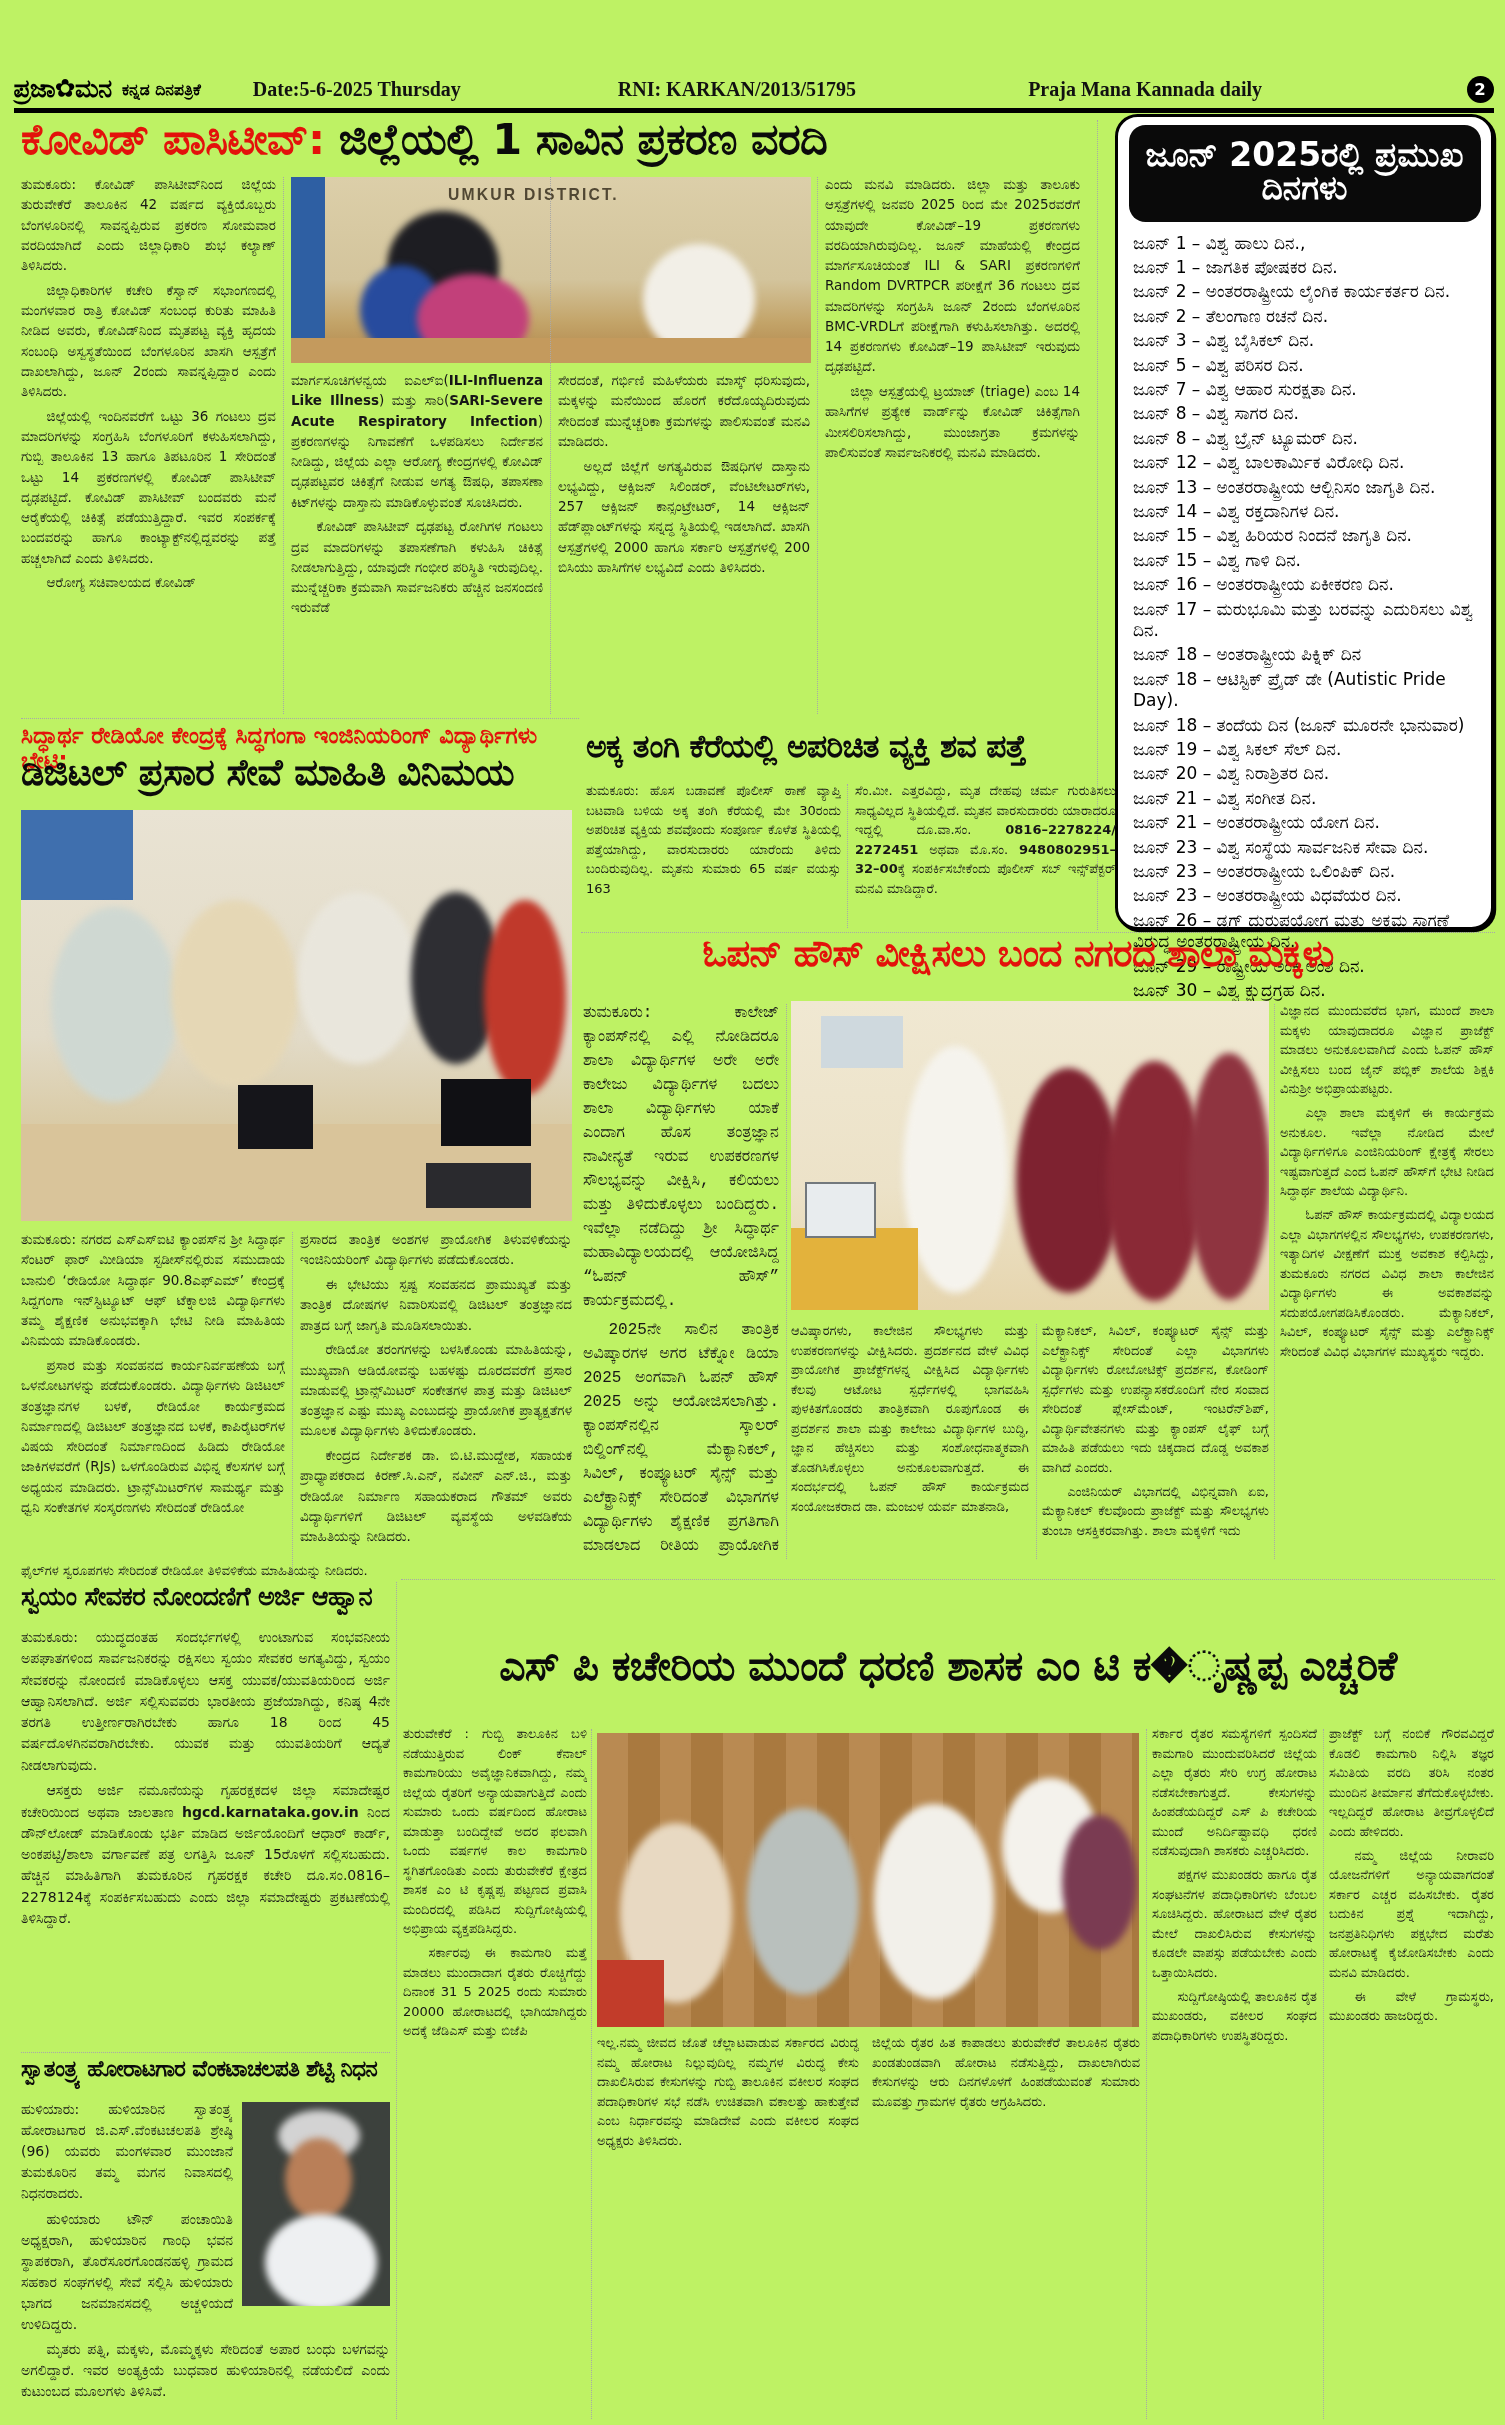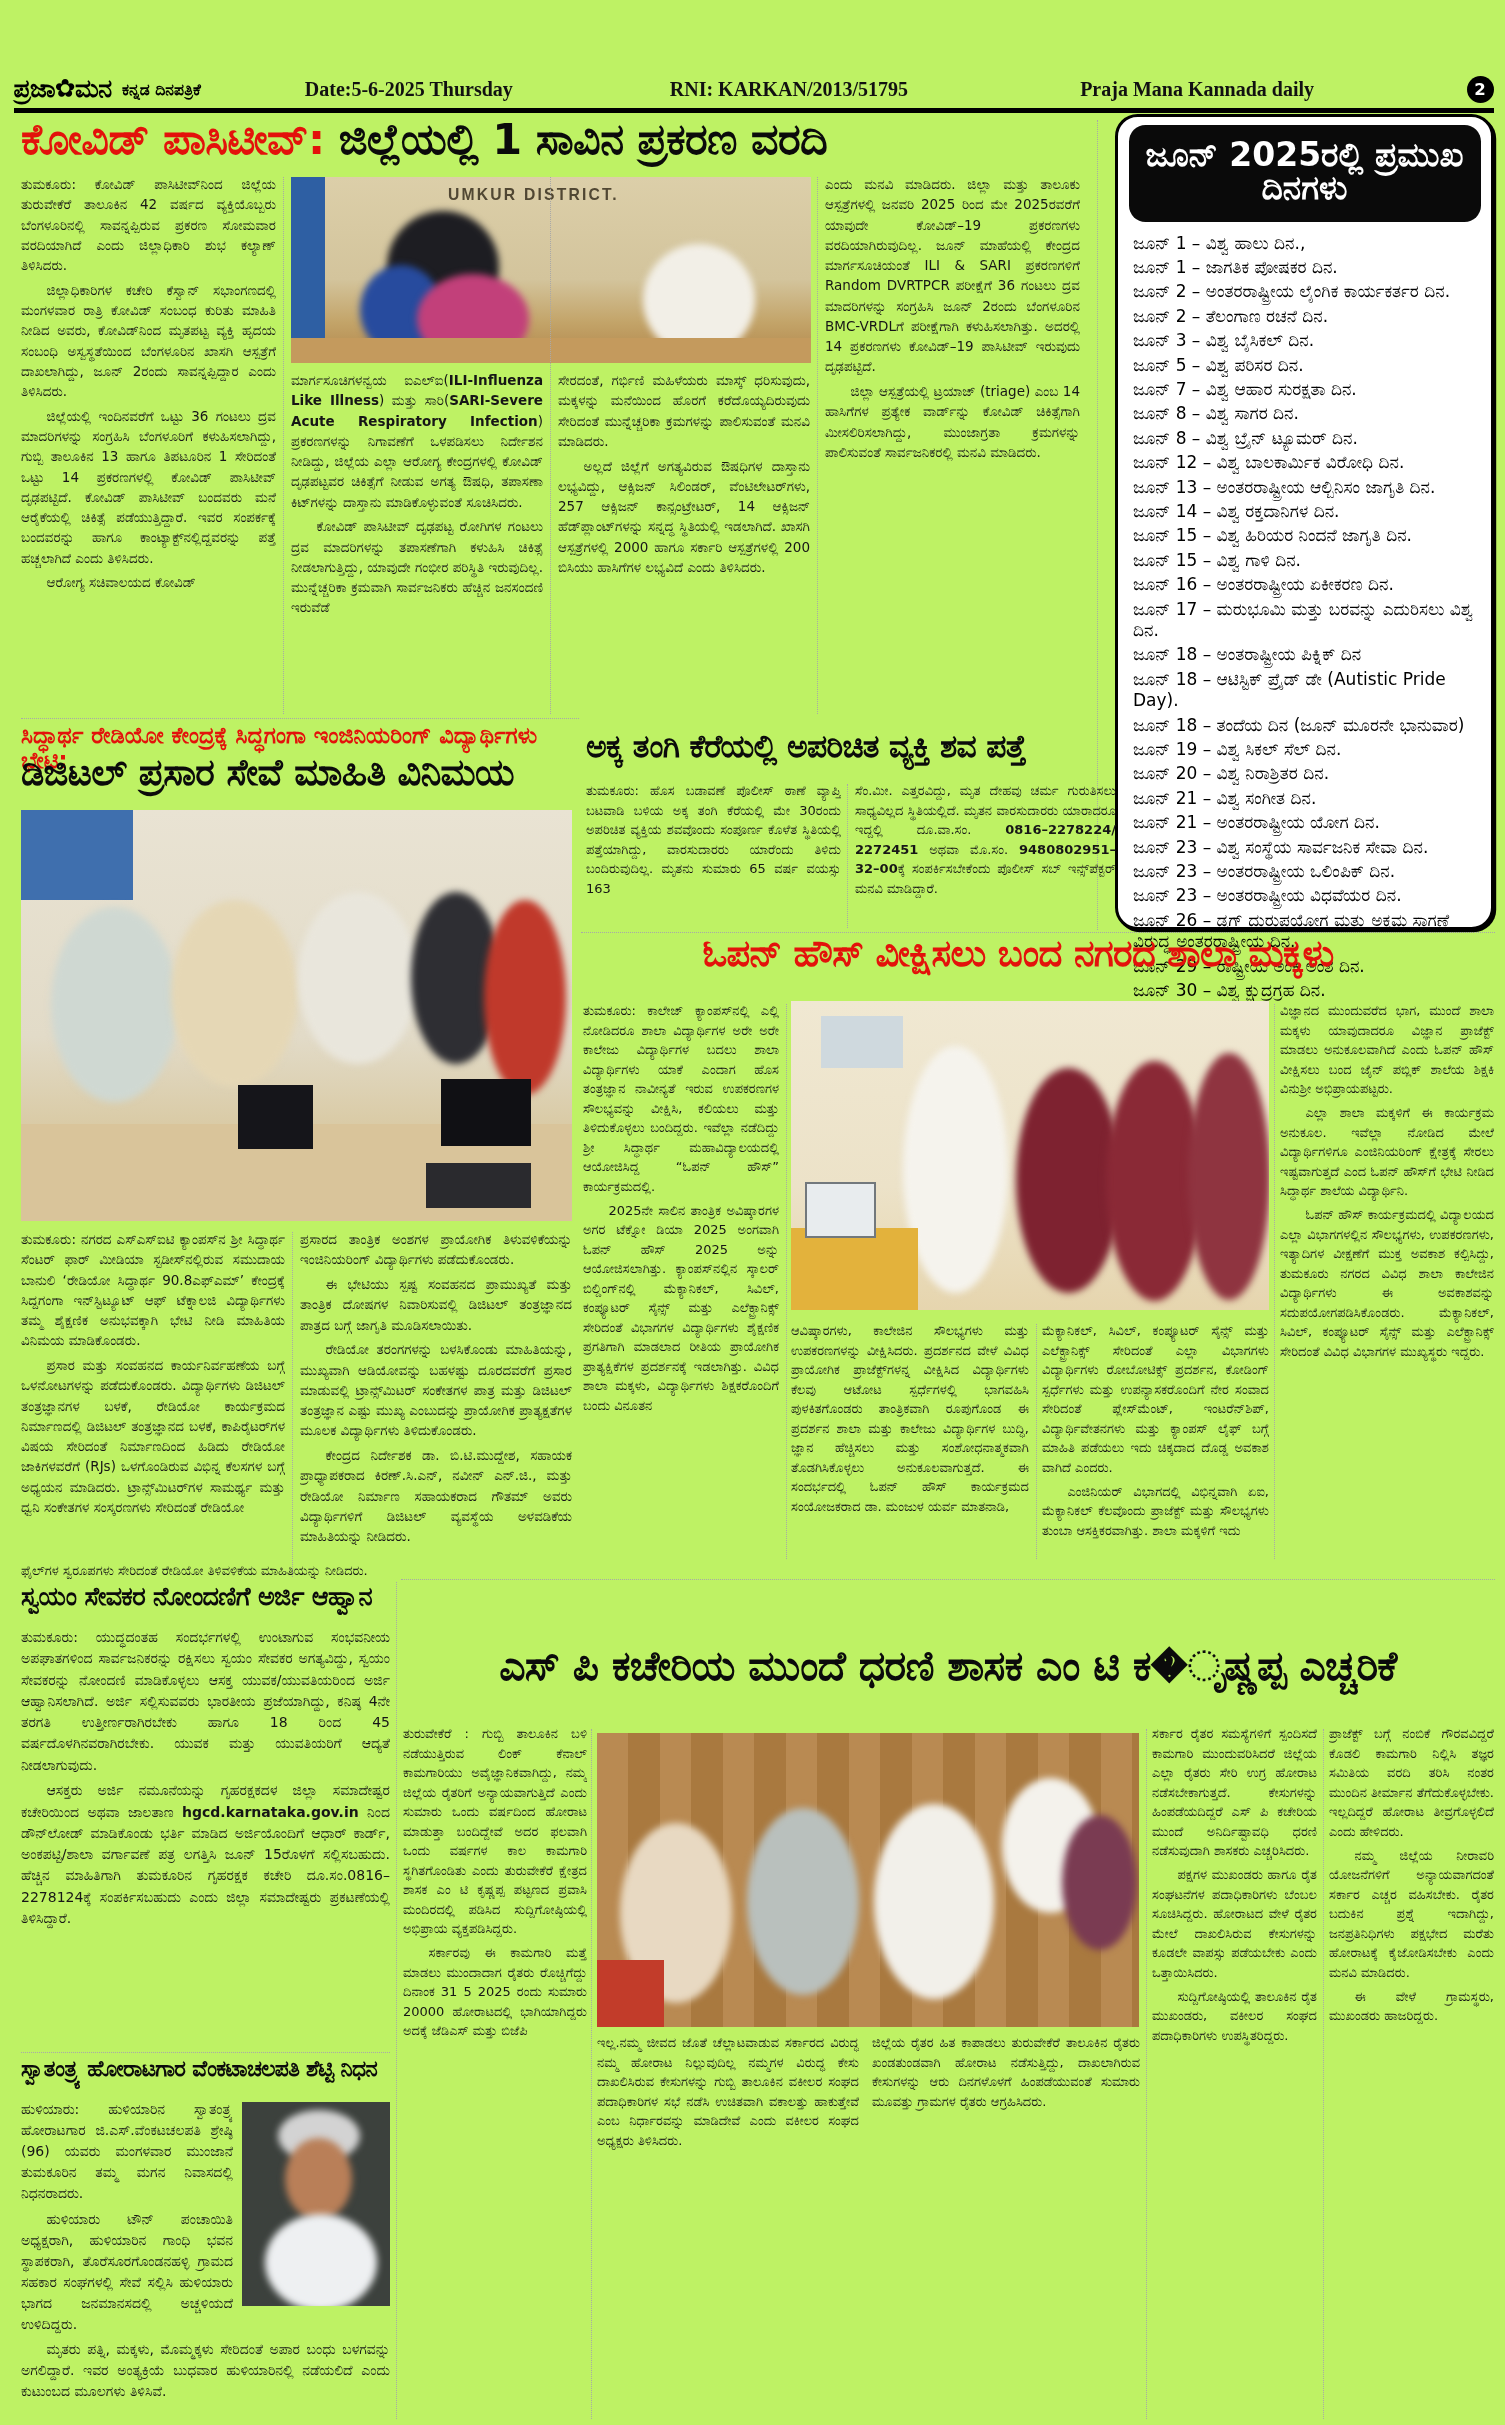--- a/index.html
+++ b/index.html
@@ -41,21 +41,21 @@
   .obit-photo{float:right;width:148px;height:204px;margin:3px 0 4.5px 9px;background:#3c413d;position:relative;overflow:hidden;}
 </style>
 </head>
 <body>
 
 <div class="page">
 
   <div class="mast">
     <span class="logo-main">ಪ್ರಜಾ✿ಮನ</span>
     <span class="logo-sub">ಕನ್ನಡ ದಿನಪತ್ರಿಕೆ</span>
-    <span class="mast-mid" style="margin-left:104px;">Date:5-6-2025  Thursday</span>
+    <span class="mast-mid" style="margin-left:52px;">Date:5-6-2025  Thursday</span>
     <span class="mast-mid" style="margin-left:157px;">RNI: KARKAN/2013/51795</span>
     <span class="mast-mid" style="margin-left:172px;">Praja Mana Kannada daily</span>
     <span class="page-badge" style="margin-left:auto;">2</span>
   </div>
   <div class="mast-rule"></div>
 
   <div class="h-main" style="left:21px;top:117px;width:1085px;font-size:43px;">
     <span class="red">ಕೋವಿಡ್ ಪಾಸಿಟೀವ್: </span><span class="blk">ಜಿಲ್ಲೆಯಲ್ಲಿ 1 ಸಾವಿನ ಪ್ರಕರಣ ವರದಿ</span>
   </div>
 
@@ -170,21 +170,21 @@
   <div class="photo" style="left:791px;top:1001px;width:478px;height:309px;background:linear-gradient(180deg,#f0e8d2 0%,#ece2c8 60%,#e6d5ae 100%);">
     <div class="rect" style="left:30px;top:15px;width:82px;height:52px;background:#cfd9de;"></div>
     <div class="blob" style="left:112px;top:45px;width:105px;height:247px;background:#f5f3ed;"></div>
     <div class="blob" style="left:225px;top:67px;width:105px;height:225px;background:#7e2230;"></div>
     <div class="blob" style="left:315px;top:60px;width:97px;height:240px;background:#8a2936;"></div>
     <div class="blob" style="left:397px;top:52px;width:82px;height:247px;background:#8f3440;"></div>
     <div class="rect" style="left:0;bottom:0;width:127px;height:82px;background:#e3b23c;"></div>
     <div class="rect" style="left:13.5px;bottom:72px;width:67px;height:52px;background:#e8ecee;border:2.2px solid #72787c;"></div>
   </div>
 
-  <div class="col" style="left:583px;top:1001px;width:196px;height:561px;font-size:13px;">
+  <div class="col" style="left:583px;top:1001px;width:196px;height:561px;font-size:16px;font-family:Liberation Mono, monospace;">
       <div class="para">ತುಮಕೂರು: ಕಾಲೇಜ್ ಕ್ಯಾಂಪಸ್‌ನಲ್ಲಿ ಎಲ್ಲಿ ನೋಡಿದರೂ ಶಾಲಾ ವಿದ್ಯಾರ್ಥಿಗಳ ಅರೇ ಅರೇ ಕಾಲೇಜು ವಿದ್ಯಾರ್ಥಿಗಳ ಬದಲು ಶಾಲಾ ವಿದ್ಯಾರ್ಥಿಗಳು ಯಾಕೆ ಎಂದಾಗ ಹೊಸ ತಂತ್ರಜ್ಞಾನ ನಾವೀನ್ಯತೆ ಇರುವ ಉಪಕರಣಗಳ ಸೌಲಭ್ಯವನ್ನು ವೀಕ್ಷಿಸಿ, ಕಲಿಯಲು ಮತ್ತು ತಿಳಿದುಕೊಳ್ಳಲು ಬಂದಿದ್ದರು. ಇವೆಲ್ಲಾ ನಡೆದಿದ್ದು ಶ್ರೀ ಸಿದ್ಧಾರ್ಥ ಮಹಾವಿದ್ಯಾಲಯದಲ್ಲಿ ಆಯೋಜಿಸಿದ್ದ “ಓಪನ್ ಹೌಸ್” ಕಾರ್ಯಕ್ರಮದಲ್ಲಿ.</div>
       <div class="para">2025ನೇ ಸಾಲಿನ ತಾಂತ್ರಿಕ ಅವಿಷ್ಕಾರಗಳ ಅಗರ ಟೆಕ್ನೋ ಡಿಯಾ 2025 ಅಂಗವಾಗಿ ಓಪನ್ ಹೌಸ್ 2025 ಅನ್ನು ಆಯೋಜಿಸಲಾಗಿತ್ತು. ಕ್ಯಾಂಪಸ್‌ನಲ್ಲಿನ ಸ್ಕಾಲರ್ ಬಿಲ್ಡಿಂಗ್‌ನಲ್ಲಿ ಮೆಕ್ಯಾನಿಕಲ್, ಸಿವಿಲ್, ಕಂಪ್ಯೂಟರ್ ಸೈನ್ಸ್ ಮತ್ತು ಎಲೆಕ್ಟ್ರಾನಿಕ್ಸ್ ಸೇರಿದಂತೆ ವಿಭಾಗಗಳ ವಿದ್ಯಾರ್ಥಿಗಳು ಶೈಕ್ಷಣಿಕ ಪ್ರಗತಿಗಾಗಿ ಮಾಡಲಾದ ರೀತಿಯ ಪ್ರಾಯೋಗಿಕ ಪ್ರಾತ್ಯಕ್ಷಿಕೆಗಳ ಪ್ರದರ್ಶನಕ್ಕೆ ಇಡಲಾಗಿತ್ತು. ವಿವಿಧ ಶಾಲಾ ಮಕ್ಕಳು, ವಿದ್ಯಾರ್ಥಿಗಳು ಶಿಕ್ಷಕರೊಂದಿಗೆ ಬಂದು ವಿನೂತನ</div>
     </div>
   <div class="col" style="left:791px;top:1321px;width:238px;height:241px;font-size:13px;">
       <div class="para">ಆವಿಷ್ಕಾರಗಳು, ಕಾಲೇಜಿನ ಸೌಲಭ್ಯಗಳು ಮತ್ತು ಉಪಕರಣಗಳನ್ನು ವೀಕ್ಷಿಸಿದರು. ಪ್ರದರ್ಶನದ ವೇಳೆ ವಿವಿಧ ಪ್ರಾಯೋಗಿಕ ಪ್ರಾಜೆಕ್ಟ್‌ಗಳನ್ನ ವೀಕ್ಷಿಸಿದ ವಿದ್ಯಾರ್ಥಿಗಳು ಕೆಲವು ಆಟೋಟ ಸ್ಪರ್ಧೆಗಳಲ್ಲಿ ಭಾಗವಹಿಸಿ ಪುಳಕಿತಗೊಂಡರು ತಾಂತ್ರಿಕವಾಗಿ ರೂಪುಗೊಂಡ ಈ ಪ್ರದರ್ಶನ ಶಾಲಾ ಮತ್ತು ಕಾಲೇಜು ವಿದ್ಯಾರ್ಥಿಗಳ ಬುದ್ಧಿ, ಜ್ಞಾನ ಹೆಚ್ಚಿಸಲು ಮತ್ತು ಸಂಶೋಧನಾತ್ಮಕವಾಗಿ ತೊಡಗಿಸಿಕೊಳ್ಳಲು ಅನುಕೂಲವಾಗುತ್ತದೆ. ಈ ಸಂದರ್ಭದಲ್ಲಿ ಓಪನ್ ಹೌಸ್ ಕಾರ್ಯಕ್ರಮದ ಸಂಯೋಜಕರಾದ ಡಾ. ಮಂಜುಳ ಯರ್ವ ಮಾತನಾಡಿ,</div>
     </div>
   <div class="col" style="left:1042px;top:1321px;width:227px;height:241px;font-size:13px;">
       <div class="para">ಮೆಕ್ಯಾನಿಕಲ್, ಸಿವಿಲ್, ಕಂಪ್ಯೂಟರ್ ಸೈನ್ಸ್ ಮತ್ತು ಎಲೆಕ್ಟ್ರಾನಿಕ್ಸ್ ಸೇರಿದಂತೆ ಎಲ್ಲಾ ವಿಭಾಗಗಳು ವಿದ್ಯಾರ್ಥಿಗಳು ರೋಬೋಟಿಕ್ಸ್ ಪ್ರದರ್ಶನ, ಕೋಡಿಂಗ್ ಸ್ಪರ್ಧೆಗಳು ಮತ್ತು ಉಪನ್ಯಾಸಕರೊಂದಿಗೆ ನೇರ ಸಂವಾದ ಸೇರಿದಂತೆ ಪ್ಲೇಸ್‌ಮೆಂಟ್, ಇಂಟರೆನ್‌ಶಿಪ್, ವಿದ್ಯಾರ್ಥಿವೇತನಗಳು ಮತ್ತು ಕ್ಯಾಂಪಸ್ ಲೈಫ್ ಬಗ್ಗೆ ಮಾಹಿತಿ ಪಡೆಯಲು ಇದು ಚಿಕ್ಕದಾದ ದೊಡ್ಡ ಅವಕಾಶ ವಾಗಿದೆ ಎಂದರು.</div>
       <div class="para">ಎಂಜಿನಿಯರ್ ವಿಭಾಗದಲ್ಲಿ ವಿಭಿನ್ನವಾಗಿ ಏಐ, ಮೆಕ್ಯಾನಿಕಲ್ ಕೆಲವೊಂದು ಪ್ರಾಜೆಕ್ಟ್ ಮತ್ತು ಸೌಲಭ್ಯಗಳು ತುಂಬಾ ಆಸಕ್ತಿಕರವಾಗಿತ್ತು. ಶಾಲಾ ಮಕ್ಕಳಿಗೆ ಇದು</div>
     </div>

